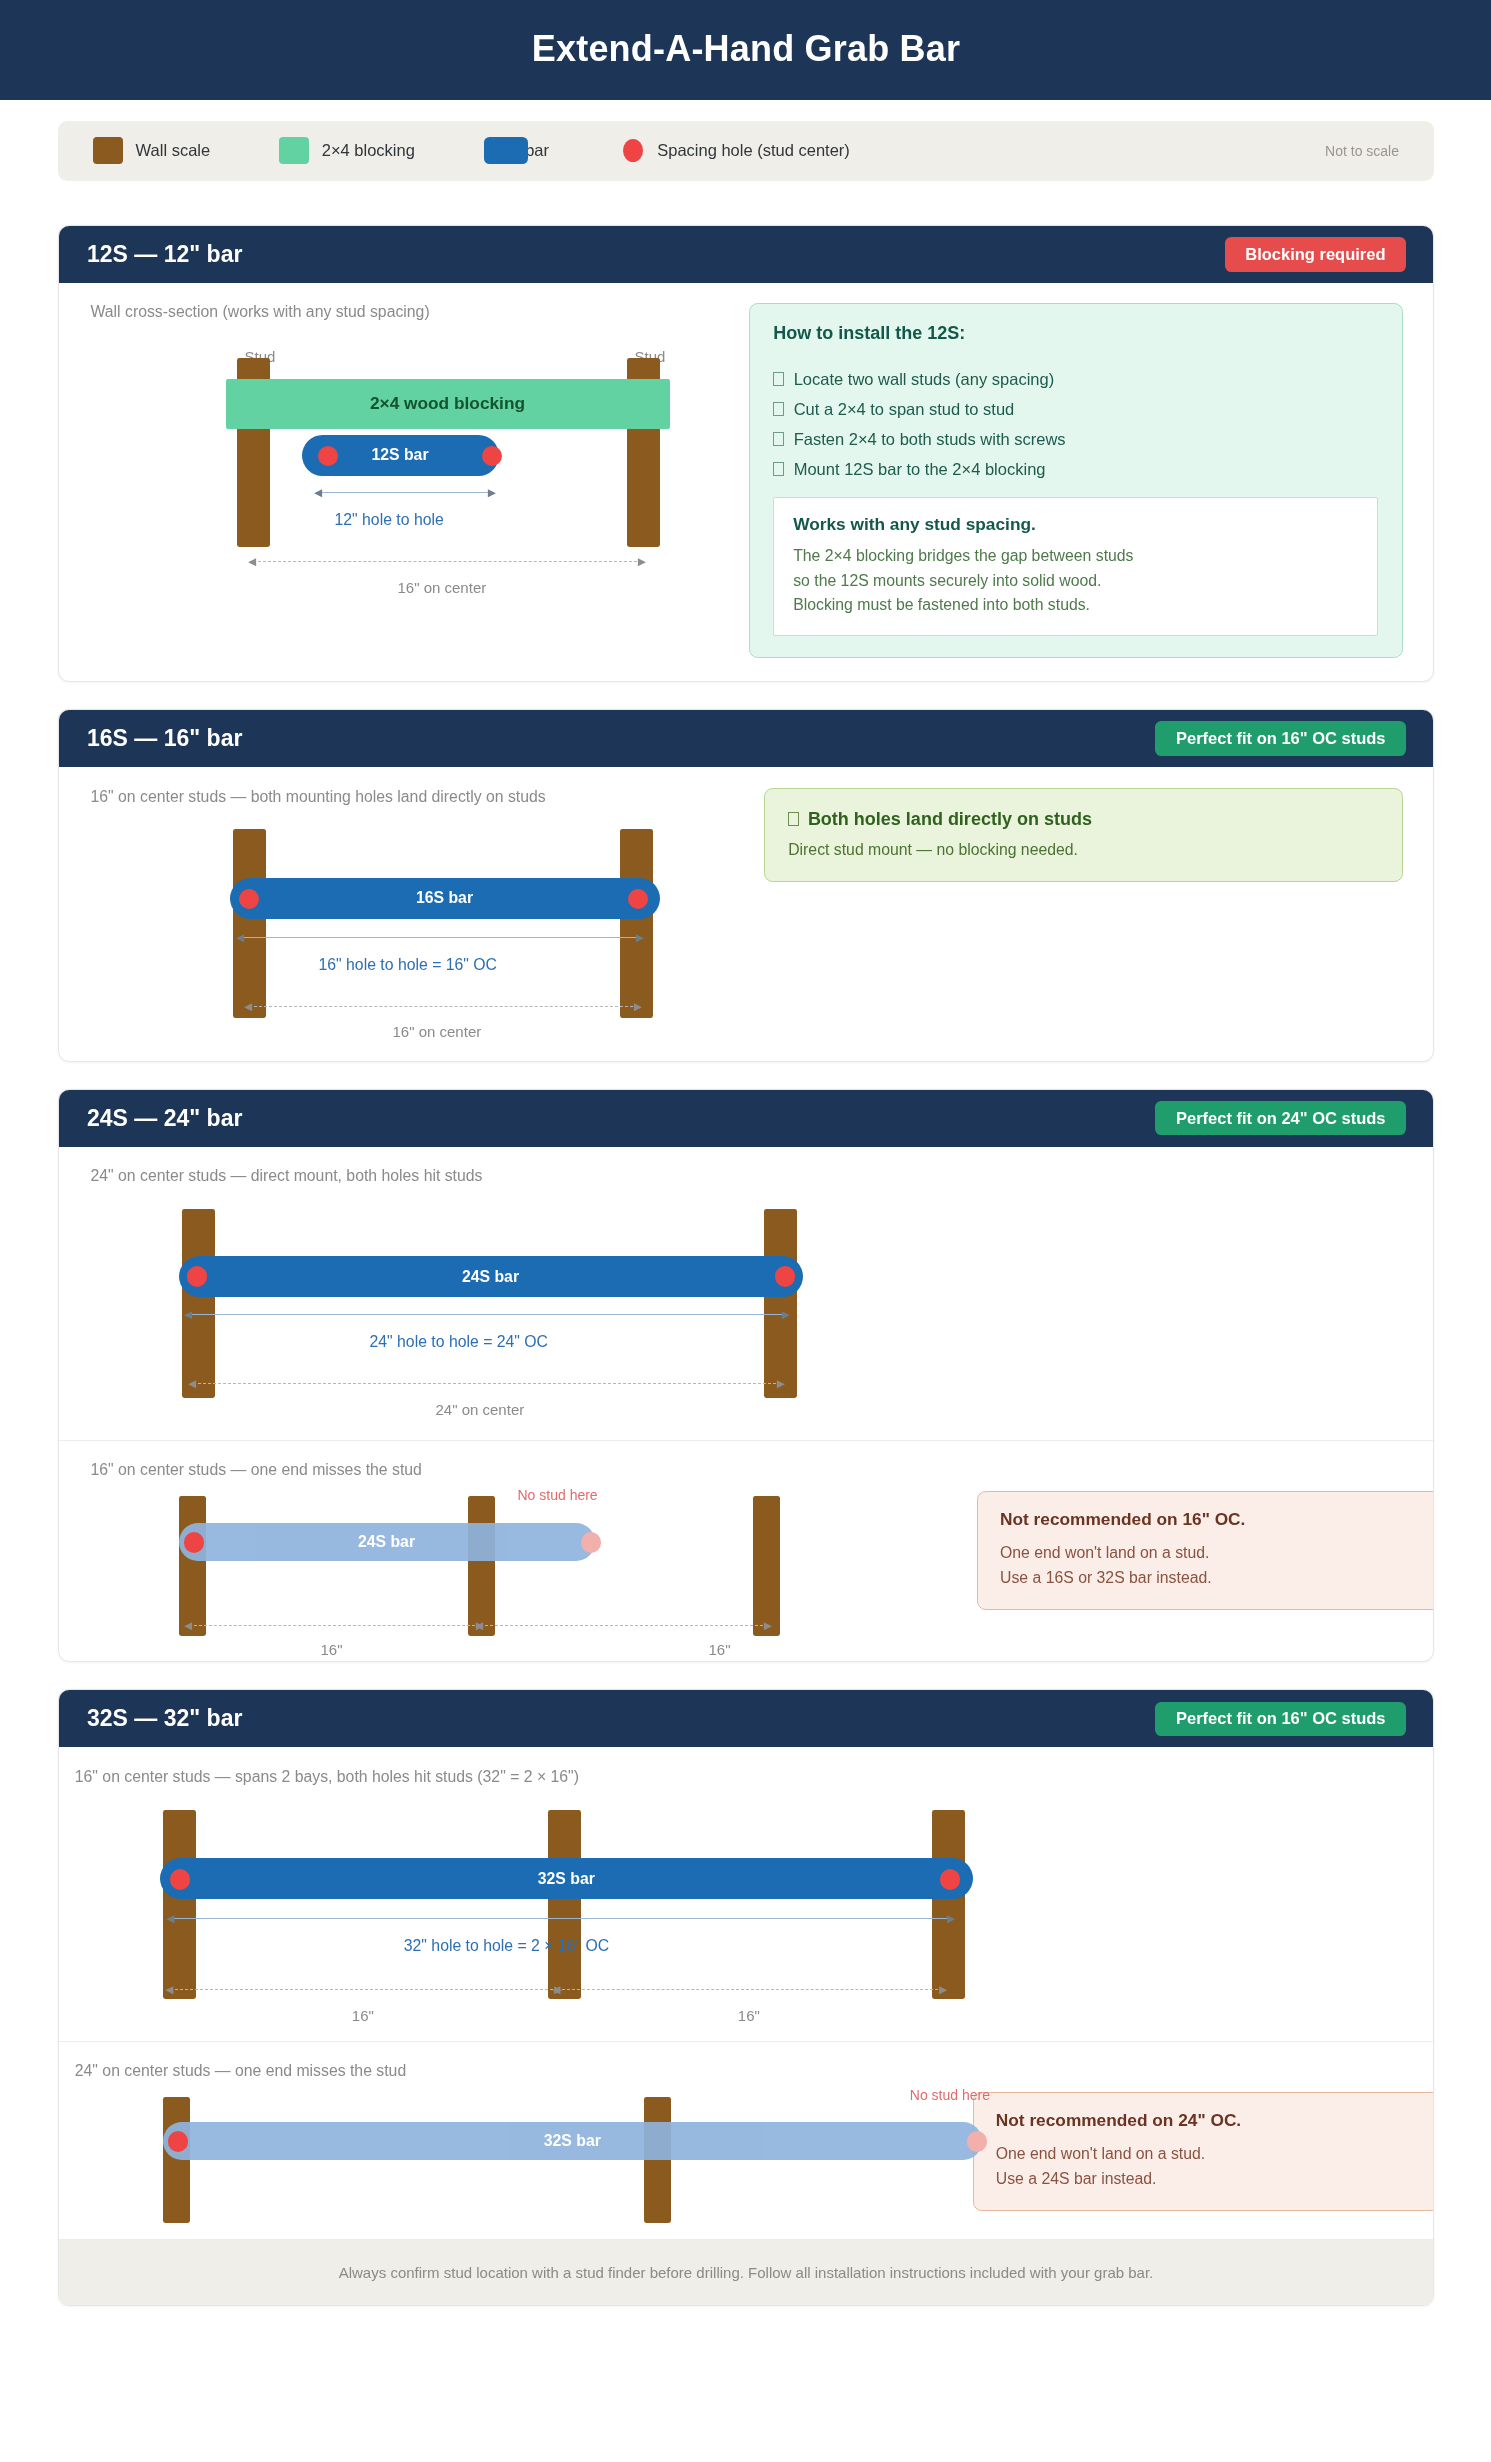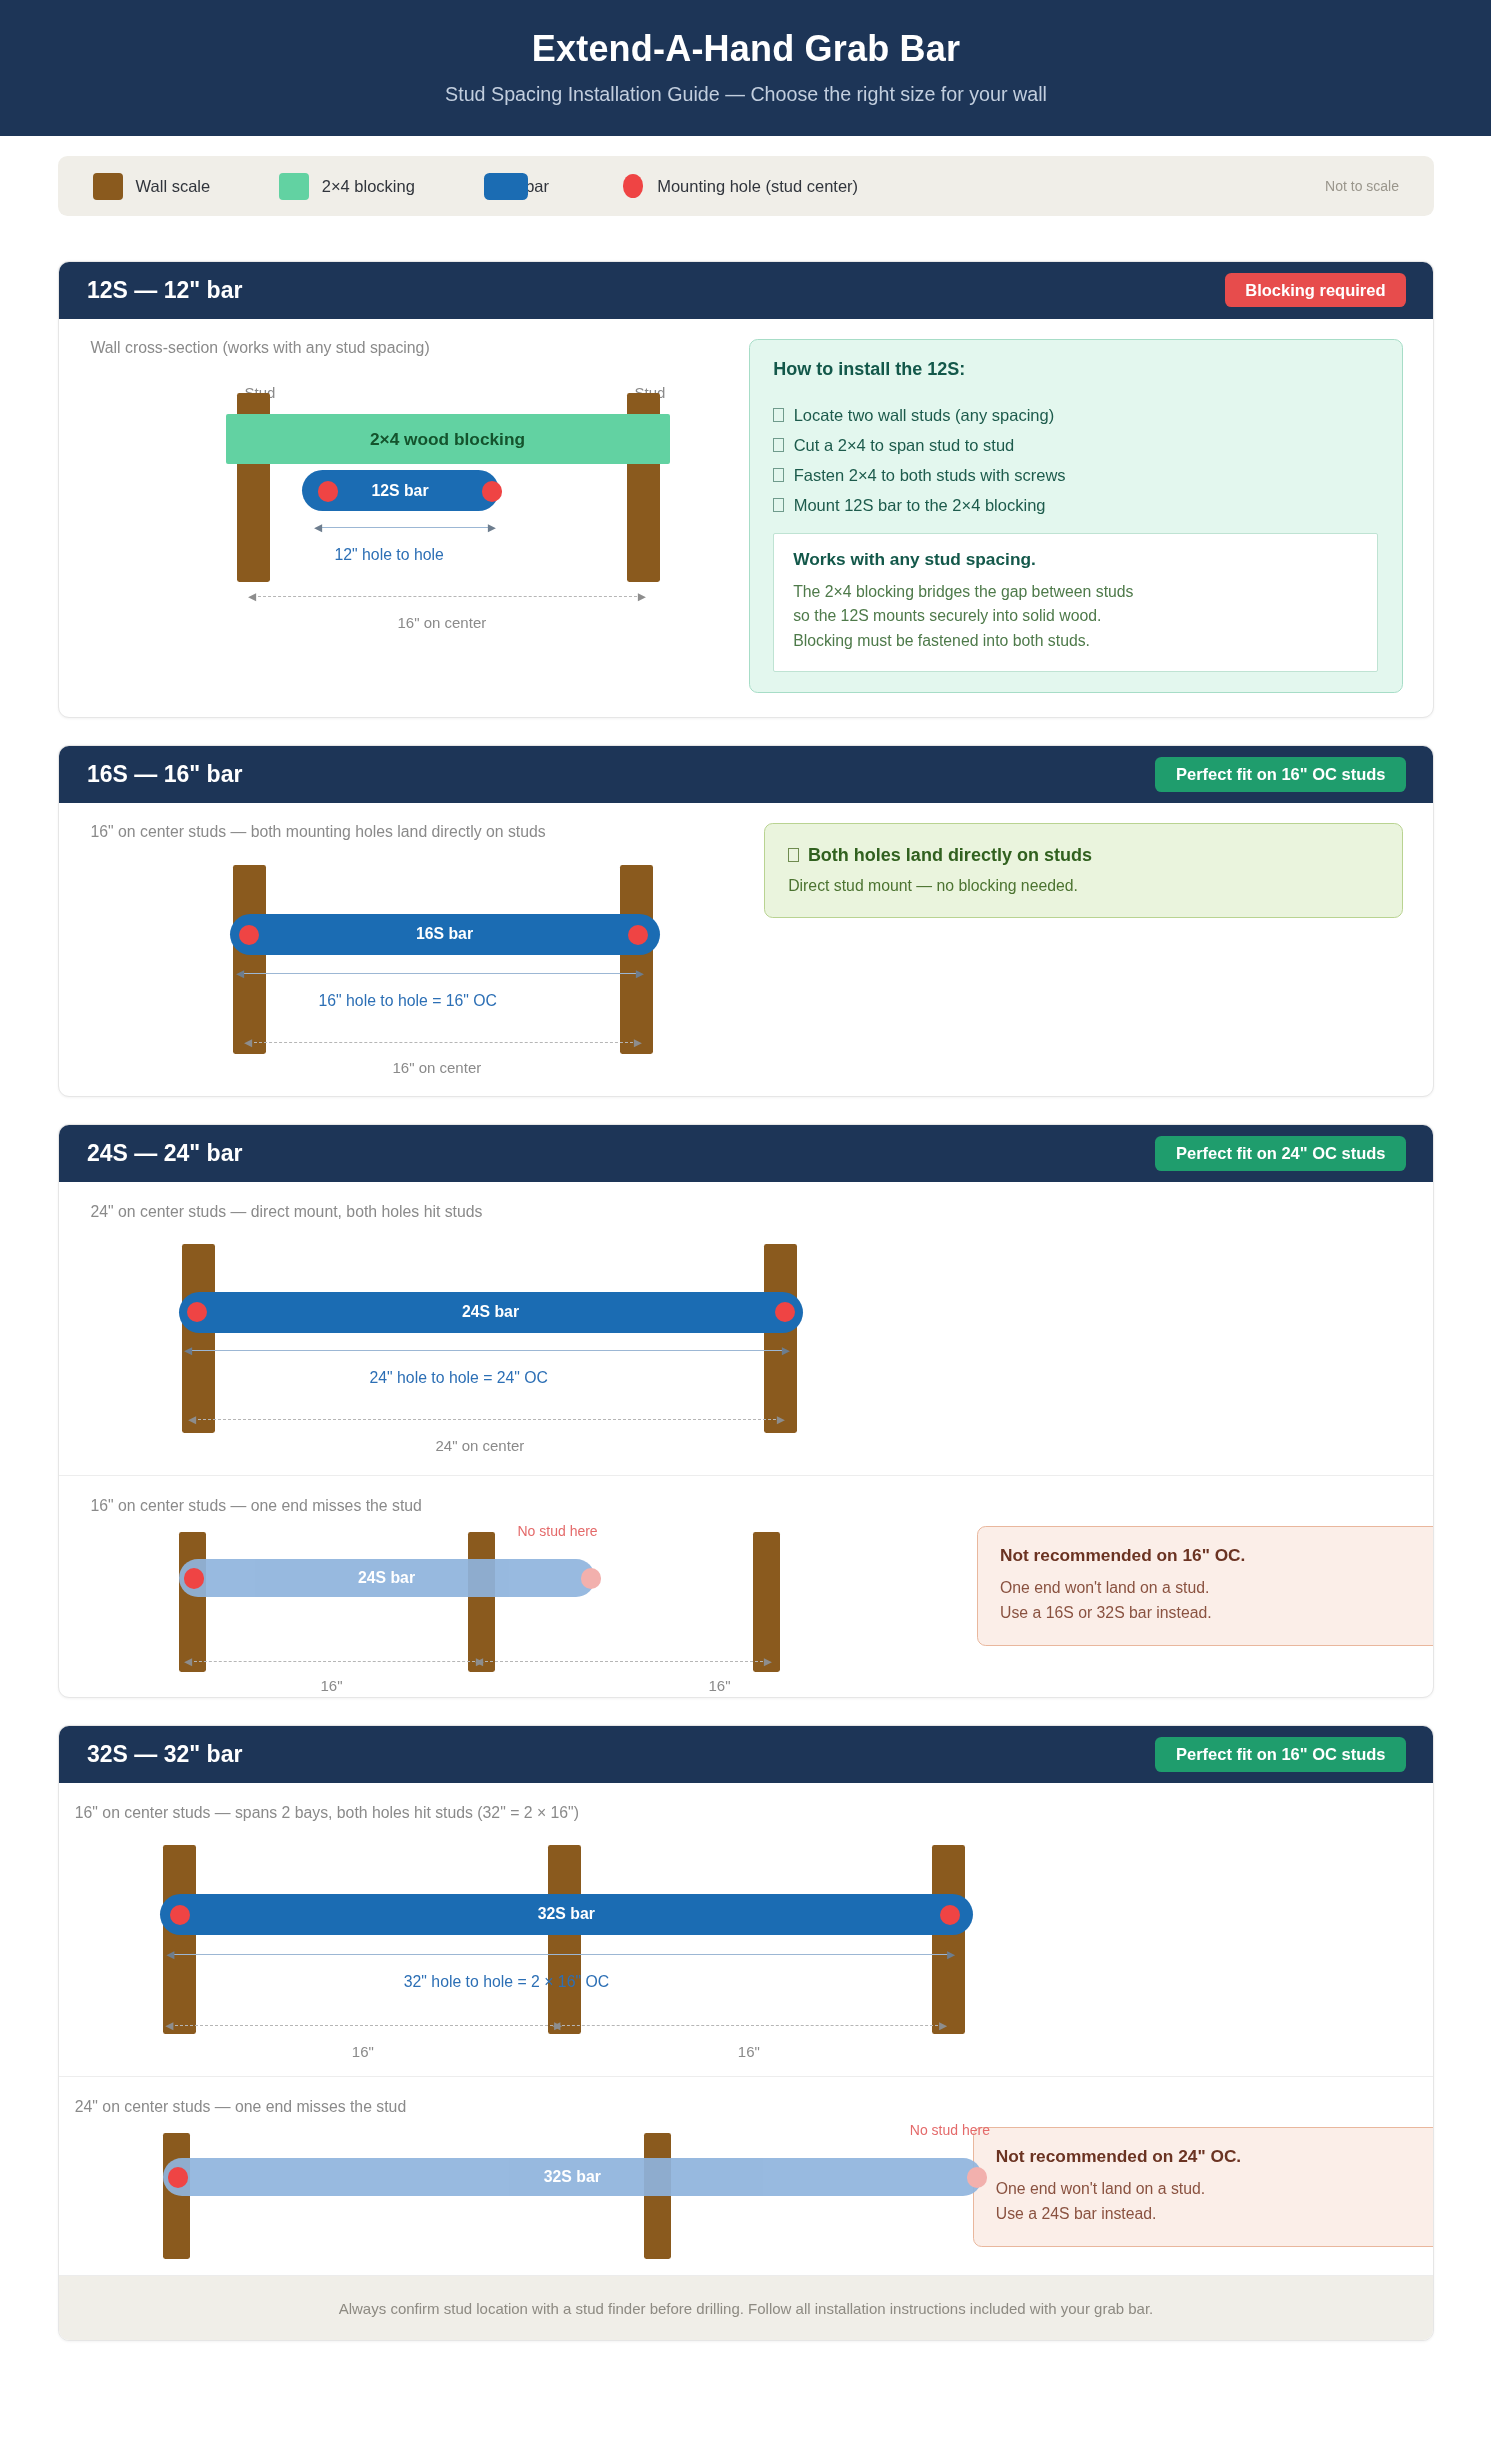--- a/index.html
+++ b/index.html
@@ -286,40 +286,39 @@
     font-size: 15px;
     color: #8d8a82;
     border-top: 0.8px solid #ececec;
   }
 </style>
 </head>
 <body>
 
 <div class="masthead">
   <h1>Extend-A-Hand Grab Bar</h1>
-  <p>Stud Spacing Installation Guide — Choose the right size for your wall</p>
 </div>
 
 <div class="legend-wrap">
   <div class="legend">
     <div class="legend-item">
       <span class="legend-swatch" style="background:#8a5a1e"></span>
       <span class="legend-label">Wall scale</span>
     </div>
     <div class="legend-item">
       <span class="legend-swatch" style="background:#62d2a2"></span>
       <span class="legend-label">2×4 blocking</span>
     </div>
     <div class="legend-item">
       <span class="legend-swatch bar" style="background:#1b6cb3;width:44px"></span>
       <span class="legend-label">Grab bar</span>
     </div>
     <div class="legend-item">
       <span class="legend-swatch dot" style="background:#ef4444"></span>
-      <span class="legend-label">Mounting hole (stud center)</span>
+      <span class="legend-label">Spacing hole (stud center)</span>
     </div>
     <span class="legend-note">Not to scale</span>
   </div>
 </div>
 
 <div class="cards">
 
   <div class="card">
     <div class="card-head">
       <h2>12S — 12" bar</h2>

